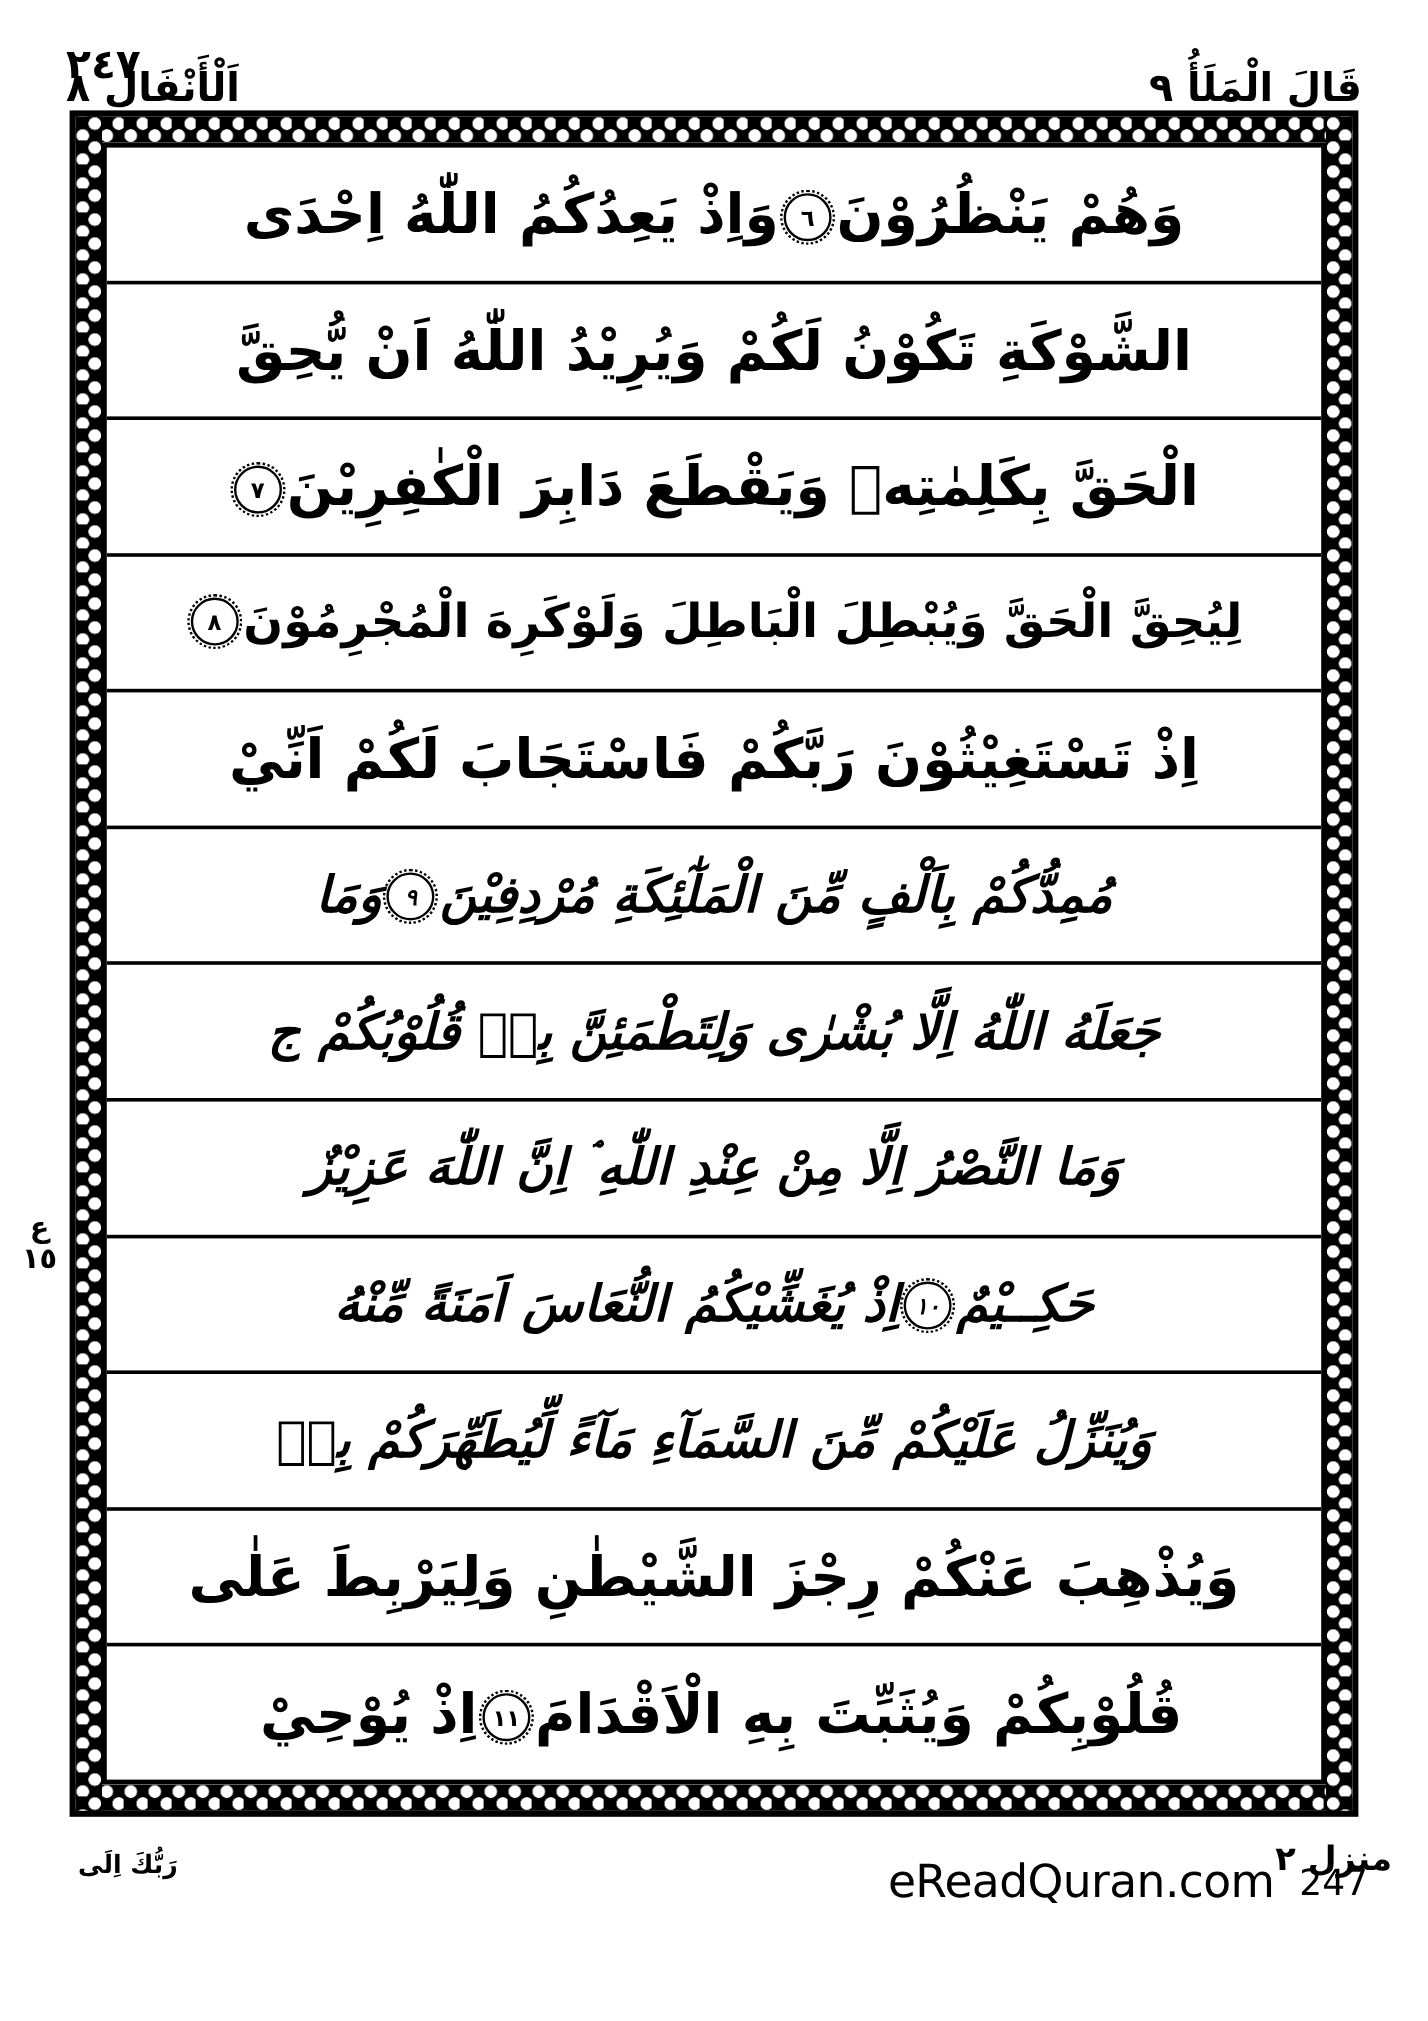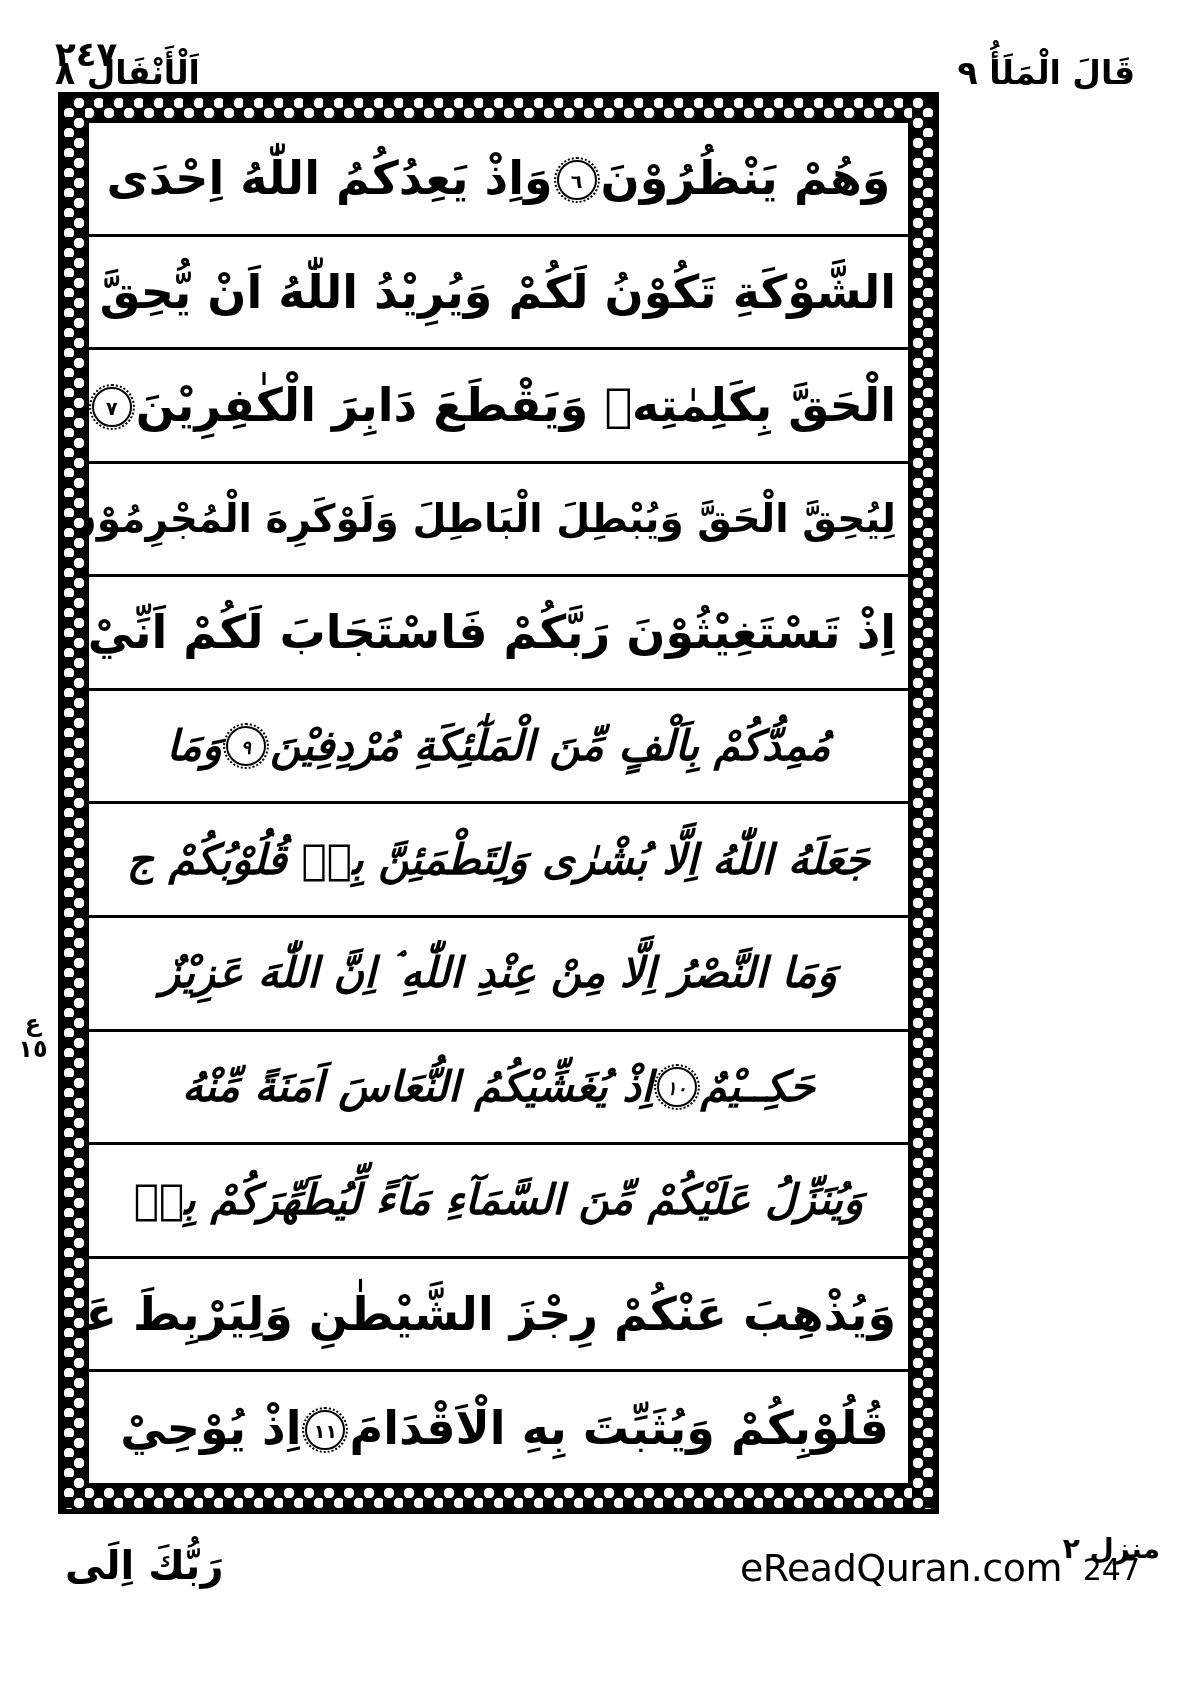--- a/index.html
+++ b/index.html
@@ -51,21 +51,21 @@
     left: 0; right: 0;
     text-align: left;
     top: 8px;
   }
 
   
   .frame-outer {
     position: absolute;
     top: 92px;
     left: 58px;
-    width: 881px;
+    width: 1074px;
     height: 1422px;
     box-sizing: border-box;
     border: 5px solid #000;
     background: #fff;
   }
   
   .orn {
     position: absolute;
     background-repeat: repeat;
     background-color: #000;
@@ -186,21 +186,21 @@
     position: absolute;
     left: 55px;
     right: 30px;
     top: 1528px;
     height: 70px;
   }
   .footer-catchword {
     position: absolute;
     left: 10px;
     top: 14px;
-    font-size: 40px;
+    font-size: 21px;
     font-weight: 700;
     direction: rtl;
     letter-spacing: -1px;
   }
   .footer-manzil {
     position: absolute;
     left: 0; right: 0;
     top: 4px;
     text-align: right;
     font-size: 28px;

